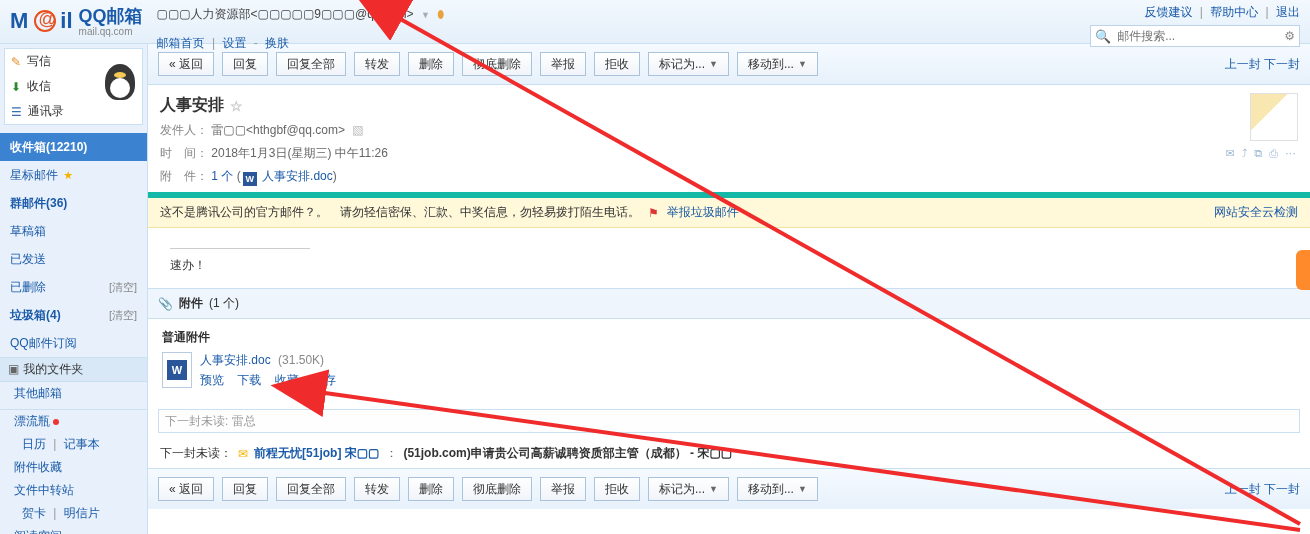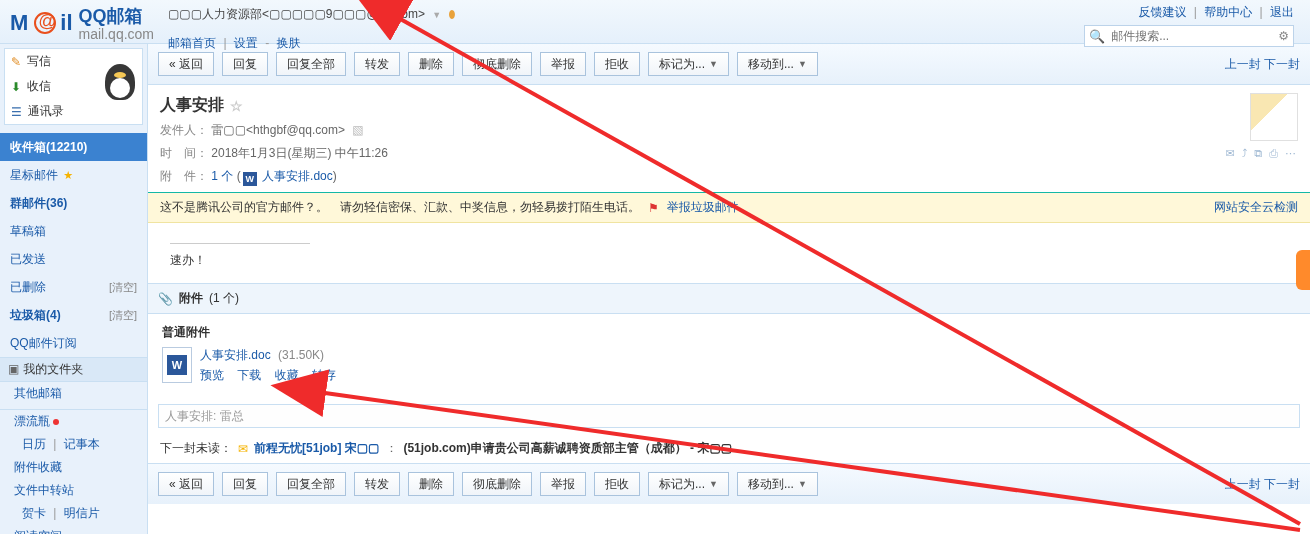--- a/index.html
+++ b/index.html
@@ -32,28 +32,28 @@
     display: flex; align-items: center; gap: 2px;
   }
   .logo-at {
     display:inline-block; width:22px; height:22px;
     border:2px solid #e94f1d; border-radius:50%;
     position: relative; color:#e94f1d;
   }
   .logo-at::after{
     content:"@"; position:absolute; top:-3px; left:2px; font-size:18px;
   }
-  .logo-sub { font-size: 14px; color: #888; margin-top: -2px; }
+  .logo-sub { font-size: 10px; color: #888; margin-top: -2px; }
   .header-center { margin-left: 14px; padding-top:2px; }
   .account-line { color: #444; }
   .nav-links { margin-top: 12px; color:#1a5aa8; }
   .nav-links span.sep { color:#999; margin:0 4px; }
 
   .top-right {
-    position: absolute; right: 16px; top: 4px; display:flex; flex-direction:column; align-items:flex-end; gap:4px;
+    position: absolute; right: 10px; top: 4px; display:flex; flex-direction:column; align-items:flex-end; gap:4px;
   }
   .top-right-links { color:#1a5aa8; }
   .top-right-links span.sep { color:#999; margin:0 4px; }
   .search-box {
     height: 22px;
     border: 1px solid #bcd3ea;
     background: #fff;
     display: flex; align-items: center;
     padding: 0 4px;
     width: 210px;
@@ -143,21 +143,21 @@
     font-size:9px; font-weight:bold; text-align:center; line-height:14px; vertical-align:-2px; margin:0 2px;
   }
   .thumb {
     position:absolute; right:12px; top:8px; width:48px; height:48px; border:1px solid #e0e0e0;
     background: linear-gradient(135deg,#f9e7b2 0 40%,#fff 40% 100%);
   }
   .mini-icons { position:absolute; right:12px; top:62px; color:#9db7d2; font-size:11px; letter-spacing:2px;}
 
   .warn-bar {
     background:#fff8d9;
-    border-top:1px solid #14b8a6;
+    border-top:6px solid #14b8a6;
     border-bottom:1px solid #f0e4a1;
     padding:6px 12px;
     color:#333;
     display:flex; align-items:center; gap:8px;
   }
   .warn-bar .redflag { color:#d33; }
   .warn-right { margin-left:auto; color:#1a5aa8;}
 
   .body-area {
     padding: 14px 22px;
@@ -411,21 +411,21 @@
             <a>预览</a>
             <a>下载</a>
             <a>收藏</a>
             <a>转存</a>
           </div>
         </div>
       </div>
     </div>
 
     <div class="quick-reply">
-      <span>人事安排: 雷总</span>
+      <span>下一封未读: 雷总</span>
     </div>
 
     <div class="next-line">
       <span>下一封未读：</span>
       <span class="env-icon">✉</span>
       <a style="font-weight:bold;">前程无忧[51job] 宋▢▢</a>
       <span style="color:#666;">：</span>
       <span style="font-weight:bold;">(51job.com)申请贵公司高薪诚聘资质部主管（成都） - 宋▢▢</span>
     </div>
 

